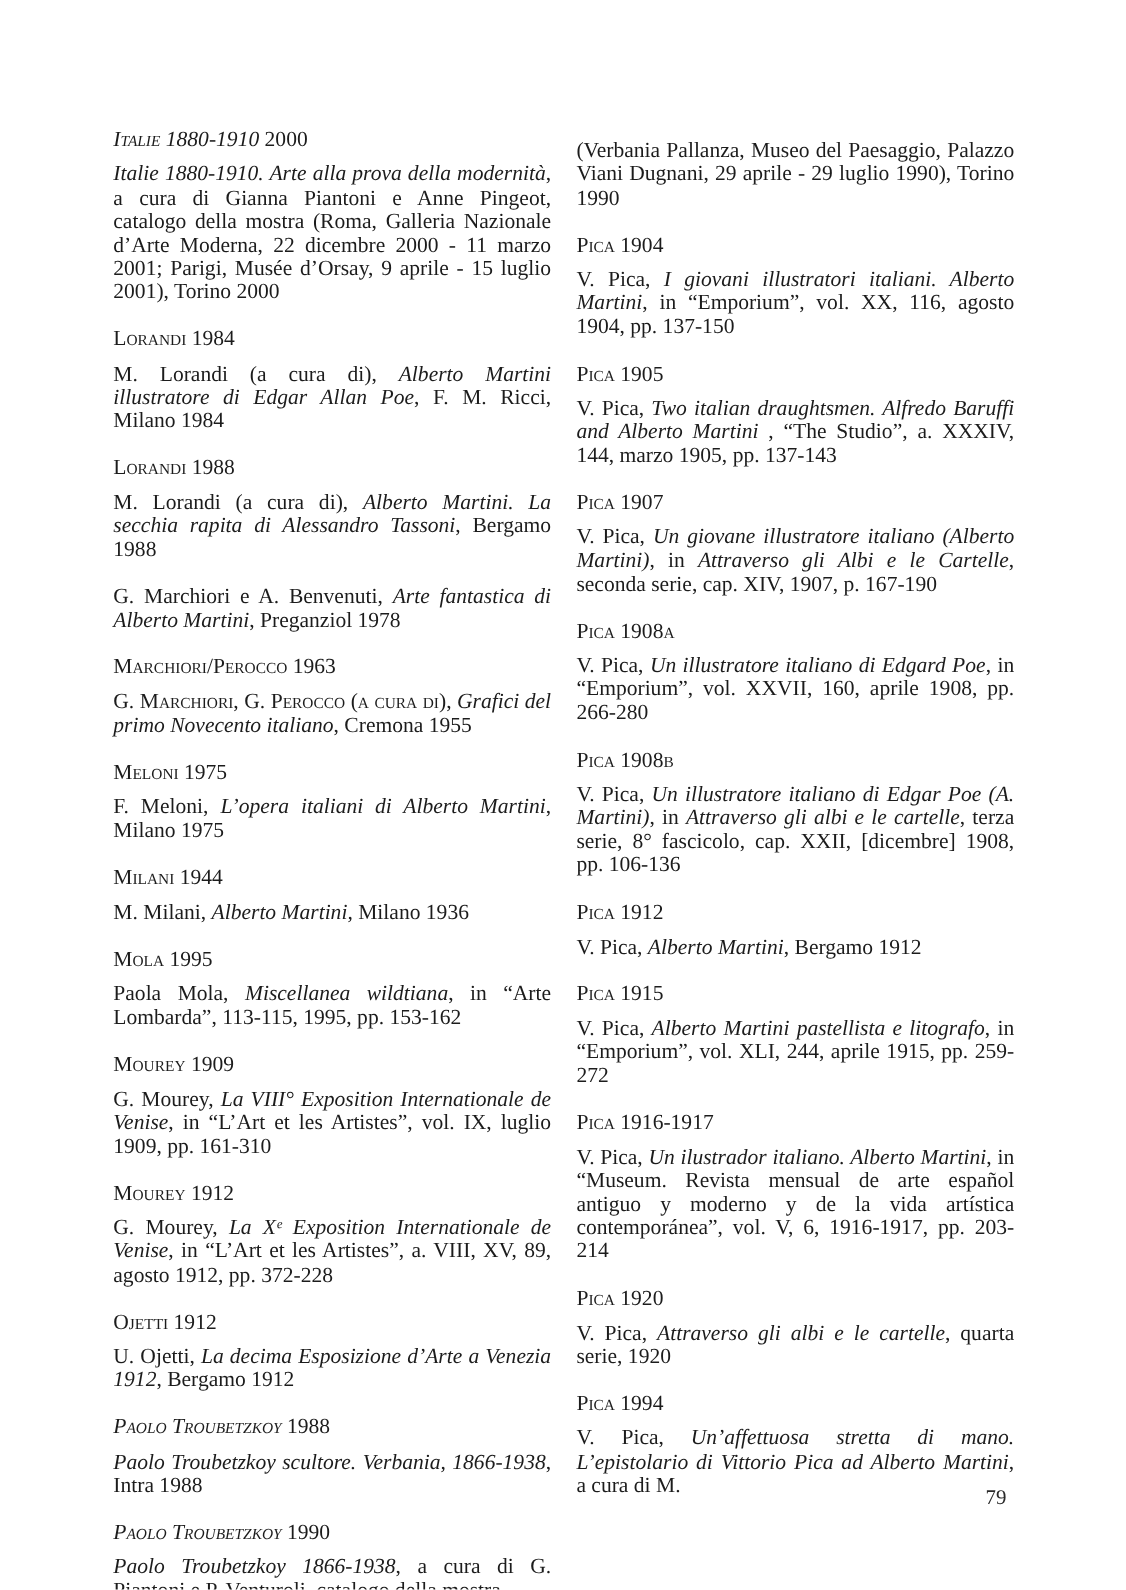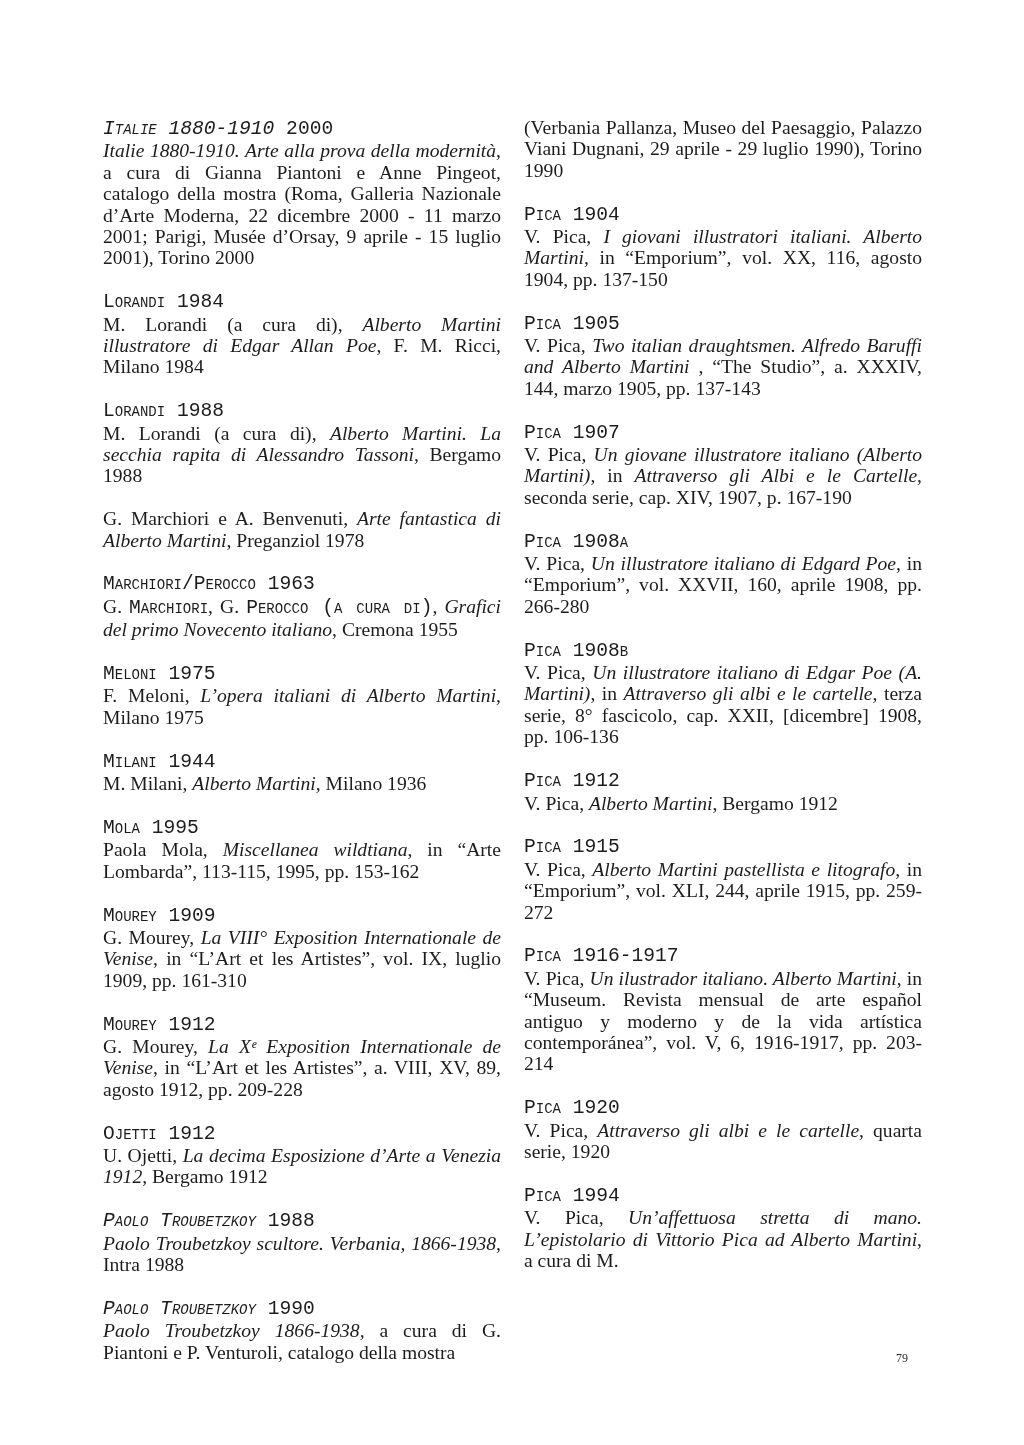--- a/index.html
+++ b/index.html
@@ -9,26 +9,26 @@
     color: #1c1c1c;
   }
   .col {
     position: absolute; top: 117px; width: 398px;
     font-size: 19.6px; line-height: 21.4px;
   }
   #col-left { left: 103px; }
   #col-right { left: 524px; }
   .entry { margin-bottom: 21.4px; }
   .entry-head { display: block; }
-  .entry-body { display: block; text-align: justify; hyphens: none; }
-  .sc { font-variant: small-caps; font-family: Liberation Mono, monospace; }
+  .entry-body { display: block; text-align: justify; hyphens: none; margin-top: 10px; }
+  .sc { font-variant: small-caps; }
   .it { font-style: italic; }
   .page-number {
     position: absolute; left: 896px; top: 1351px;
-    font-size: 12px; color: #2a2a2a;
+    font-size: 19px; color: #2a2a2a;
   }
 </style>
 </head>
 <body>
 
 <div id="col-left" class="col">
     <div class="entry">
       <span class="entry-head"><span class="it sc">Italie 1880-1910</span><span class="sc"> 2000</span></span>
       <span class="entry-body"><span class="it">Italie 1880-1910. Arte alla prova della modernità</span><span>, a cura di Gianna Piantoni e Anne Pingeot, catalogo della mostra (Roma, Galleria Nazionale d’Arte Moderna, 22 dicembre 2000 - 11 marzo 2001; Parigi, Musée d’Orsay, 9 aprile - 15 luglio 2001), Torino 2000</span></span>
     </div>
@@ -58,21 +58,21 @@
     <div class="entry">
       <span class="entry-head"><span class="sc">Mola 1995</span></span>
       <span class="entry-body"><span>Paola Mola, </span><span class="it">Miscellanea wildtiana</span><span>, in “Arte Lombarda”, 113-115, 1995, pp. 153-162</span></span>
     </div>
     <div class="entry">
       <span class="entry-head"><span class="sc">Mourey 1909</span></span>
       <span class="entry-body"><span>G. Mourey, </span><span class="it">La VIII° Exposition Internationale de Venise</span><span>, in “L’Art et les Artistes”, vol. IX, luglio 1909, pp. 161-310</span></span>
     </div>
     <div class="entry">
       <span class="entry-head"><span class="sc">Mourey 1912</span></span>
-      <span class="entry-body"><span>G. Mourey, </span><span class="it">La Xᵉ Exposition Internationale de Venise</span><span>, in “L’Art et les Artistes”, a. VIII, XV, 89, agosto 1912, pp. 209-228</span></span>
+      <span class="entry-body"><span>G. Mourey, </span><span class="it">La Xᵉ Exposition Internationale de Venise</span><span>, in “L’Art et les Artistes”, a. VIII, XV, 89, agosto 1912, pp. 372-228</span></span>
     </div>
     <div class="entry">
       <span class="entry-head"><span class="sc">Ojetti 1912</span></span>
       <span class="entry-body"><span>U. Ojetti, </span><span class="it">La decima Esposizione d’Arte a Venezia 1912</span><span>, Bergamo 1912</span></span>
     </div>
     <div class="entry">
       <span class="entry-head"><span class="it sc">Paolo Troubetzkoy</span><span class="sc"> 1988</span></span>
       <span class="entry-body"><span class="it">Paolo Troubetzkoy scultore. Verbania, 1866-1938</span><span>, Intra 1988</span></span>
     </div>
     <div class="entry">

